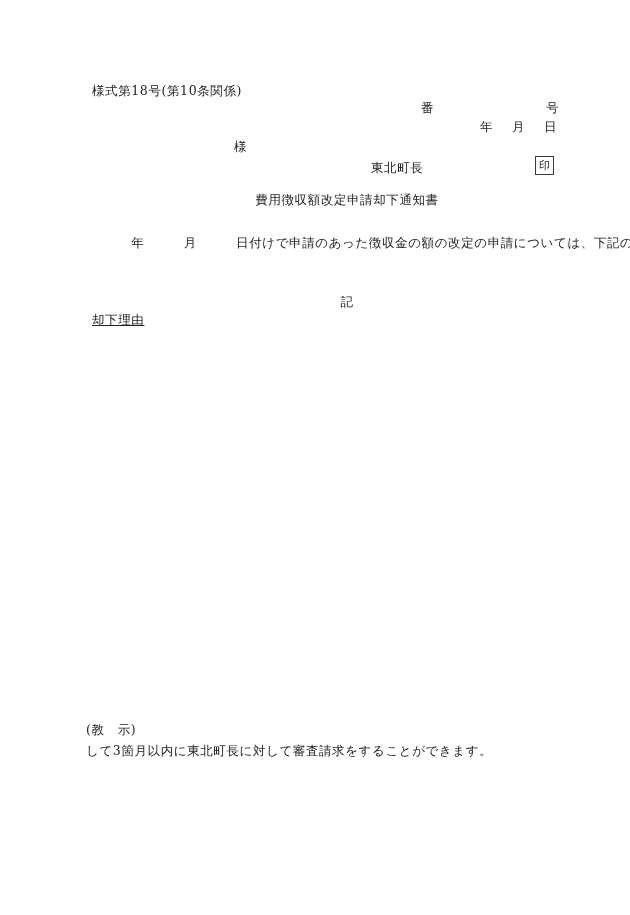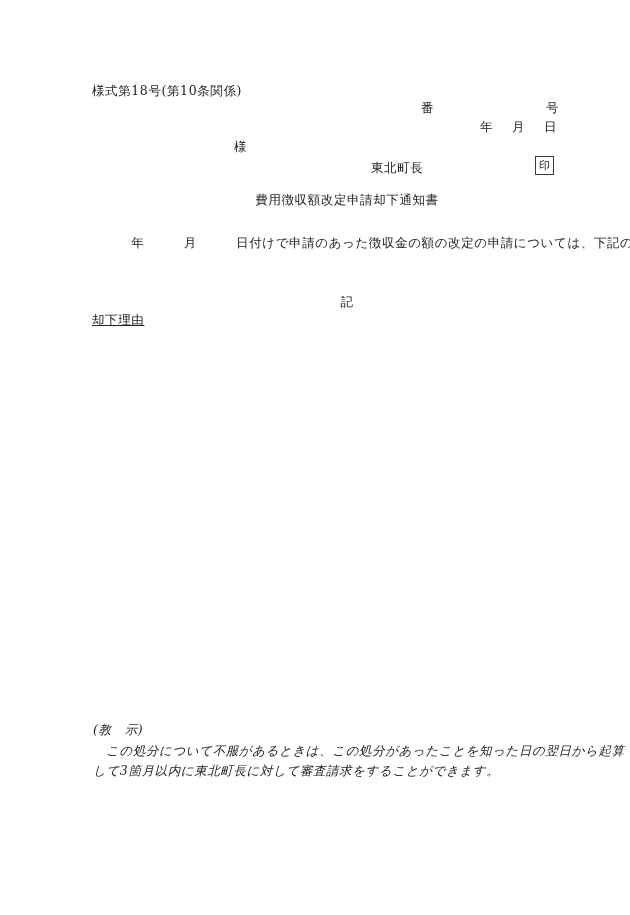--- a/index.html
+++ b/index.html
@@ -32,25 +32,24 @@
     position: absolute;
     left: 76px;
     top: 233px;
     width: 500px;
     line-height: 20px;
     text-align: right;
   }
   .body-line { white-space: pre; }
   .notice-block {
     position: absolute;
-    left: 77px;
+    left: 70px;
     top: 720px;
     width: 510px;
     line-height: 20.5px;
-    font-style: italic;
   }
   .seal-box {
     position: absolute;
     left: 519px;
     top: 156px;
     width: 17px;
     height: 17px;
     border: 1px solid #3a3a3a;
     display: flex;
     align-items: center;
@@ -89,17 +88,16 @@
   <div class="body-block">
     <div class="body-line">　　　年　　　月　　　日付けで申請のあった徴収金の額の改定の申請については、下記の</div>
   </div>
 
   <div class="centered" style="top:294px;">記</div>
 
   <div class="abs" style="left:76px; top:312px;text-decoration:underline;">却下理由</div>
 
   <div class="notice-block">
     <div class="body-line">(教　示)</div>
-    <div class="body-line">　この処分について不服があるときは、この処分があったことを知った日の翌日から起算</div>
     <div class="body-line">して3箇月以内に東北町長に対して審査請求をすることができます。</div>
   </div>
 
 </div>
 
 </body></html>

